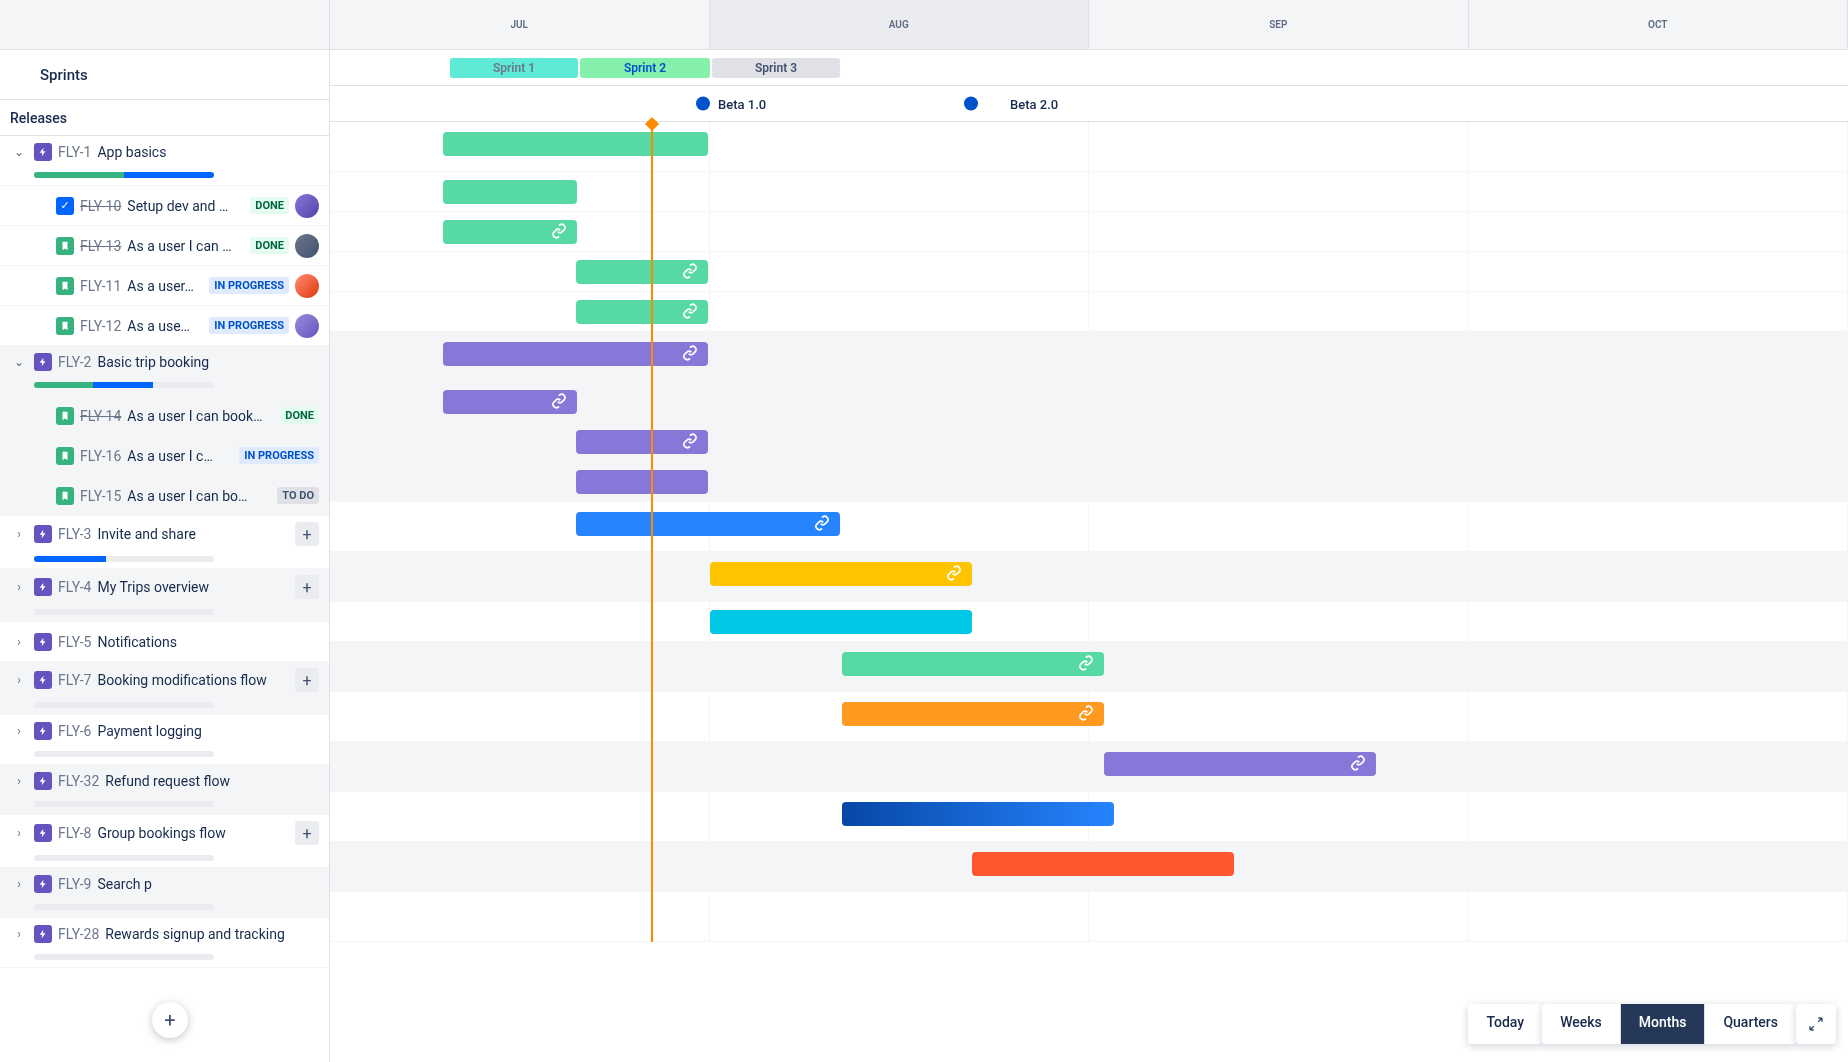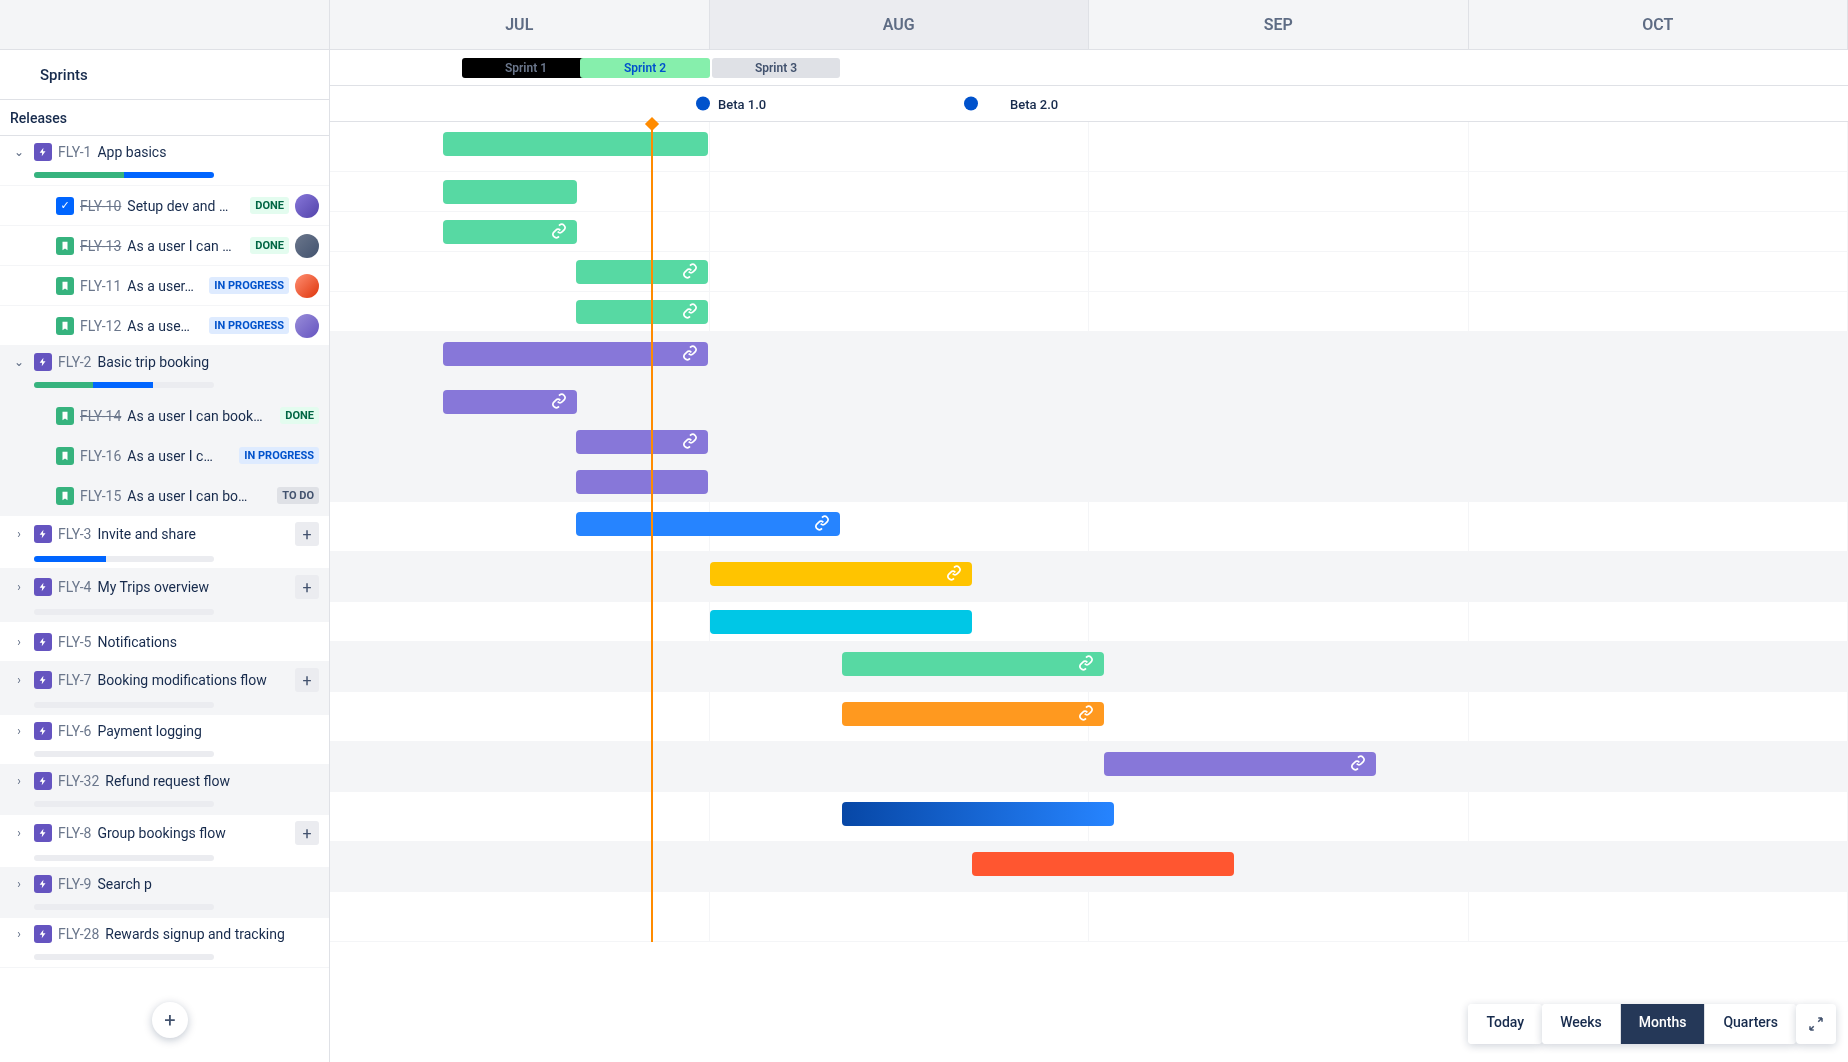--- a/index.html
+++ b/index.html
@@ -10,26 +10,26 @@
 .right-panel { flex: 1; position: relative; overflow: hidden; }
 
 
 .header-row { height: 50px; border-bottom: 1px solid #DFE1E6; display: flex; align-items: center; padding: 0 10px; font-weight: 500; color: #172B4D; }
 .header-row.months { background: #F4F5F7; }
 .header-row.sprints { font-size: 15px; padding-left: 40px; }
 .header-row.releases { height: 36px; }
 
 .timeline-header { display: flex; flex-direction: column; }
 .timeline-months { height: 50px; background: #F4F5F7; border-bottom: 1px solid #DFE1E6; display: flex; position: relative; }
-.month-cell { flex: 1; display: flex; align-items: center; justify-content: center; font-size: 16px; font-weight: 600; color: #5E6C84; border-right: 1px solid #DFE1E6; }
+.month-cell { flex: 1; display: flex; align-items: center; justify-content: center; font-size: 10px; font-weight: 600; color: #5E6C84; border-right: 1px solid #DFE1E6; }
 .month-cell.current { background: #EBECF0; }
 
 .timeline-sprints { height: 36px; border-bottom: 1px solid #DFE1E6; display: flex; align-items: center; position: relative; padding: 0; }
 .sprint-pill { position: absolute; height: 20px; border-radius: 3px; display: flex; align-items: center; justify-content: center; font-size: 12px; font-weight: 600; }
-.sprint-pill.s1 { background: #000000; color: #6B778C; margin-left: 12px; }
+.sprint-pill.s1 { background: #5eead4; color: #6B778C; }
 .sprint-pill.s2 { background: #86efac; color: #0052CC; }
 .sprint-pill.s3 { background: #DFE1E6; color: #42526E; }
 
 .timeline-releases { height: 36px; border-bottom: 1px solid #DFE1E6; position: relative; }
 .release-marker { position: absolute; top: 50%; transform: translateY(-50%); display: flex; align-items: center; gap: 8px; font-size: 13px; font-weight: 500; }
 .release-dot { width: 14px; height: 14px; border-radius: 50%; background: #0052CC; }
 
 
 .rows { flex: 1; overflow-y: auto; }
 .issue-row { min-height: 40px; border-bottom: 1px solid #F4F5F7; display: flex; align-items: center; padding: 6px 10px; gap: 6px; position: relative; }

